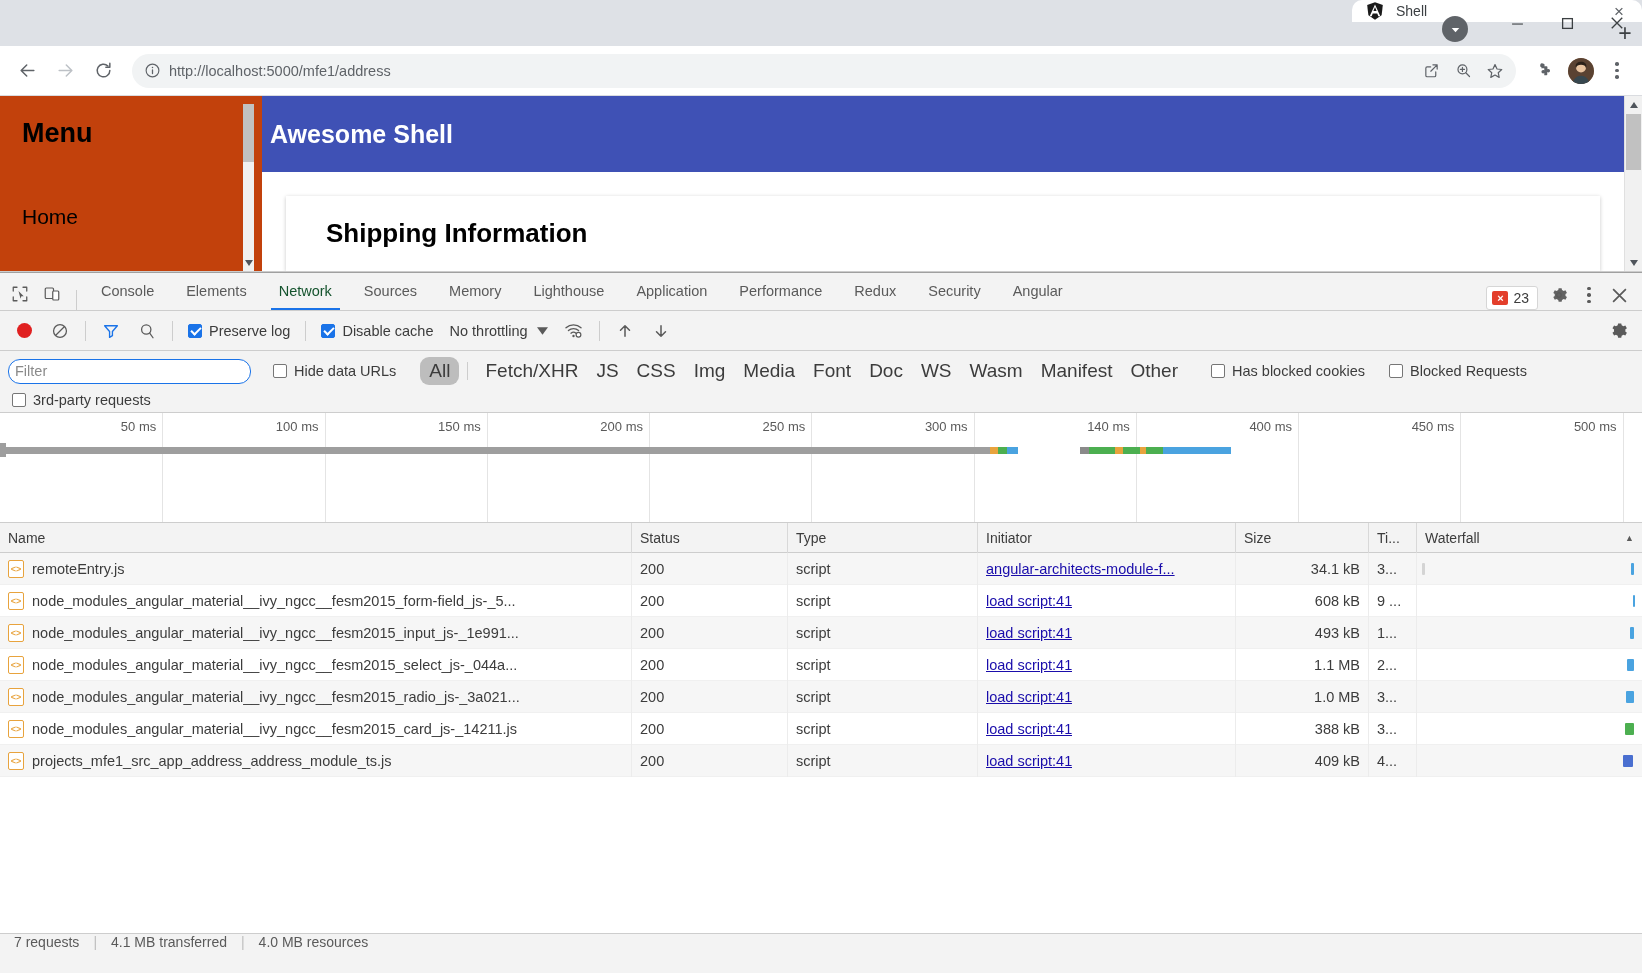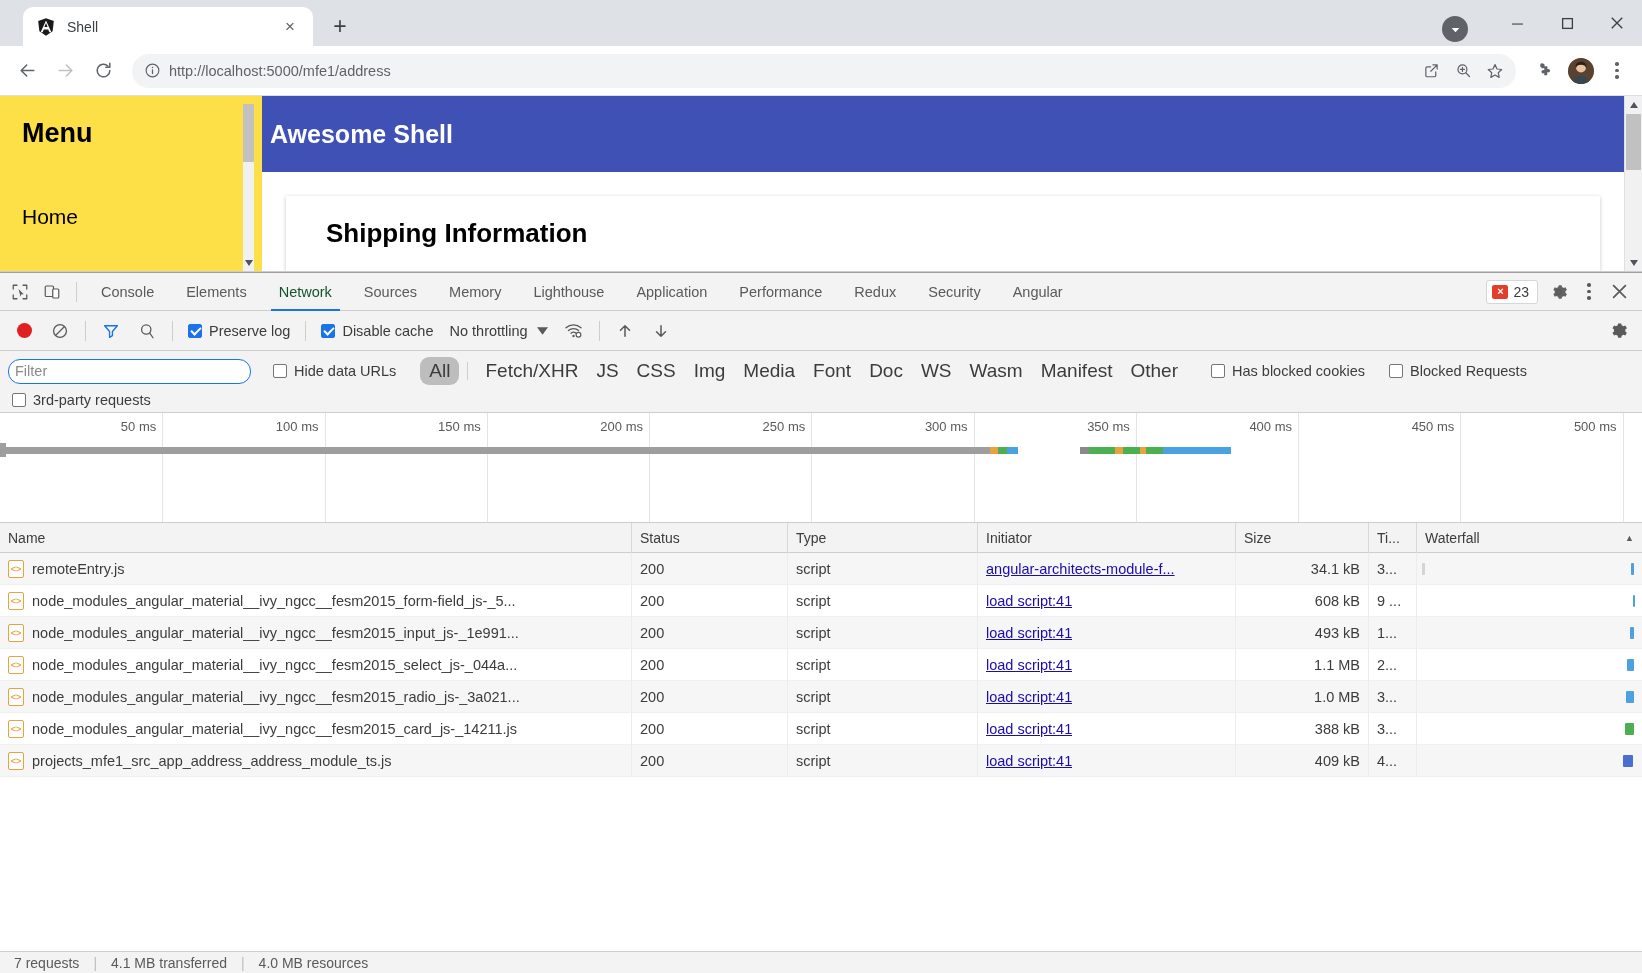--- a/index.html
+++ b/index.html
@@ -7,21 +7,21 @@
   body {
     width:1642px; height:973px;
     font-family:"Liberation Sans", sans-serif;
     font-size:13px; color:#202124;
     background:#fff; overflow:hidden;
   }
 
   
   .browser { width:1642px; height:973px; display:flex; flex-direction:column; background:#dee1e6; }
 
-  .tabstrip { height:46px; background:#dee1e6; display:flex; align-items:flex-end; padding-left:23px; position:relative; }
+  .tabstrip { height:46px; background:#dee1e6; display:flex; align-items:flex-end; padding-left:10px; position:relative;flex-direction:column; }
   .tab {
     width:290px; height:39px; background:#fff; border-radius:10px 10px 0 0;
     display:flex; align-items:center; padding:0 12px; gap:10px; position:relative;
   }
   .tab-favicon { width:22px; height:22px; flex:0 0 22px; display:flex; align-items:center; justify-content:center; }
   .tab-title { flex:1; font-size:14px; color:#3c4043; white-space:nowrap; overflow:hidden; text-overflow:ellipsis; }
   .tab-close { width:22px; height:22px; display:flex; align-items:center; justify-content:center; color:#5f6368; font-size:17px; line-height:1; border-radius:50%; }
   .newtab { width:34px; height:34px; margin:0 0 3px 10px; display:flex; align-items:center; justify-content:center; color:#3c4043; font-size:23px; line-height:1; }
 
   .wincontrols { position:absolute; right:0; top:0; height:46px; display:flex; align-items:center; }
@@ -38,42 +38,42 @@
   .omnibox-url { flex:1; font-size:14.5px; color:#5f6368; white-space:nowrap; overflow:hidden; }
   .omni-right { display:flex; align-items:center; gap:2px; }
   .ob-icon { width:30px; height:30px; border-radius:50%; display:flex; align-items:center; justify-content:center; color:#5f6368; }
   .ext-icon { width:32px; height:32px; display:flex; align-items:center; justify-content:center; color:#5f6368; }
   .avatar { width:26px; height:26px; border-radius:50%; overflow:hidden; margin:0 4px; background:#8a6b52; display:block; }
   .menu-dots { width:30px; height:34px; display:flex; flex-direction:column; align-items:center; justify-content:center; gap:3px; }
   .menu-dots i { width:3.5px; height:3.5px; border-radius:50%; background:#5f6368; display:block; }
 
   
   .viewport { height:176px; background:#fff; display:flex; position:relative; overflow:hidden; border-bottom:1px solid #ccc; }
-  .page-sidebar { width:262px; flex:0 0 262px; background:#fde047; padding:22px 0 0 22px; position:relative; }
+  .page-sidebar { width:262px; flex:0 0 262px; background:#c2410c; padding:22px 0 0 22px; position:relative; }
   .page-sidebar h2 { margin:0; font-size:27px; font-weight:700; color:#000; }
   .page-sidebar .menu-link { margin-top:56px; font-size:21px; color:#000; }
   .inner-scroll { position:absolute; right:8px; top:8px; width:11px; bottom:0; }
   .inner-scroll .track { position:absolute; top:0; bottom:16px; left:0; width:11px; background:#f1f1f1; }
   .inner-scroll .thumb { position:absolute; top:0; left:0; width:11px; height:58px; background:#c1c1c1; }
   .inner-scroll .arrow { position:absolute; bottom:0; left:0; width:11px; height:16px; background:#f1f1f1; display:flex; align-items:center; justify-content:center; }
   .page-main { flex:1; background:#fff; position:relative; }
   .app-header { height:76px; background:#3f51b5; display:flex; align-items:center; padding:0 8px; }
   .app-header .title { color:#fff; font-size:25px; font-weight:600; }
   .card-area { padding:24px 24px 0 24px; }
   .card { background:#fff; box-shadow:0 1px 4px rgba(0,0,0,.22); padding:22px 40px; }
   .card h3 { margin:0; font-size:26px; font-weight:600; color:#000; }
   .page-scrollbar { width:18px; flex:0 0 18px; background:#f1f1f1; position:relative; border-left:1px solid #e0e0e0; }
   .page-scrollbar .up, .page-scrollbar .down { position:absolute; left:0; width:17px; height:17px; display:flex; align-items:center; justify-content:center; color:#50555c; font-size:9px; }
   .page-scrollbar .up { top:0; } .page-scrollbar .down { bottom:0; }
   .page-scrollbar .pthumb { position:absolute; left:1px; top:18px; width:15px; height:56px; background:#c1c1c1; }
 
   
   .devtools { flex:1; display:flex; flex-direction:column; background:#fff; border-top:1px solid #a0a0a0; min-height:0; }
 
-  .dt-tabbar { height:38px; background:#f3f3f3; border-bottom:1px solid #cdcdcd; display:flex; align-items:center; padding:0 4px; }
+  .dt-tabbar { height:38px; background:#f3f3f3; border-bottom:1px solid #cdcdcd; display:flex; align-items:flex-end; padding:0 4px; }
   .dt-tool { width:32px; height:32px; display:flex; align-items:center; justify-content:center; color:#5a5a5a; }
   .dt-sep { width:1px; height:20px; background:#cdcdcd; margin:0 8px; }
   .dt-tabs { display:flex; align-items:stretch; height:38px; flex:1; }
   .dt-tab {
     padding:0 16px; height:38px; display:flex; align-items:center; justify-content:center;
     font-size:14.5px; color:#5a5a5a; white-space:nowrap; position:relative;
   }
   .dt-tab.active { color:#14532d; }
   .dt-tab.active::after { content:""; position:absolute; left:8px; right:8px; bottom:0; height:2px; background:#1a73e8; }
   .err-badge {
@@ -138,21 +138,21 @@
   .c-wf { flex:1; position:relative; border-right:none !important; }
   .js-icon {
     width:16px; height:18px; flex:0 0 16px; border:1.5px solid #e8a33d; border-radius:2px; background:#fff;
     display:flex; align-items:center; justify-content:center; font-size:9px; color:#e8a33d; font-weight:700;
   }
   .name-txt { overflow:hidden; text-overflow:ellipsis; white-space:nowrap; }
   .init-link { color:#1a0dab; text-decoration:underline; overflow:hidden; text-overflow:ellipsis; white-space:nowrap; }
   .wf-bar { position:absolute; top:10px; height:12px; border-radius:1px; }
   .sort-caret { margin-left:auto; font-size:9px; color:#5a5a5a; }
 
-  .nt-foot { height:22px; border-top:1px solid #cdcdcd; background:#f3f3f3; display:flex; align-items:center; padding:0 14px; gap:14px; font-size:14px; color:#5a5a5a; }
+  .nt-foot { height:40px; border-top:1px solid #cdcdcd; background:#f3f3f3; display:flex; align-items:flex-start; padding:0 14px; gap:14px; font-size:14px; color:#5a5a5a; }
   .foot-sep { color:#bdbdbd; }
 </style>
 </head>
 <body>
 
 <div class="browser">
 
   <div class="tabstrip">
     <div class="tab">
       <span class="tab-favicon">
@@ -464,21 +464,21 @@
           <div class="ov-label" style="left: 19.7628%;">100 ms</div>
           <div class="ov-tick" style="left: 29.6443%;"></div>
           <div class="ov-label" style="left: 29.6443%;">150 ms</div>
           <div class="ov-tick" style="left: 39.5257%;"></div>
           <div class="ov-label" style="left: 39.5257%;">200 ms</div>
           <div class="ov-tick" style="left: 49.4071%;"></div>
           <div class="ov-label" style="left: 49.4071%;">250 ms</div>
           <div class="ov-tick" style="left: 59.2885%;"></div>
           <div class="ov-label" style="left: 59.2885%;">300 ms</div>
           <div class="ov-tick" style="left: 69.17%;"></div>
-          <div class="ov-label" style="left: 69.17%;">350 ms</div>
+          <div class="ov-label" style="left: 69.17%;">140 ms</div>
           <div class="ov-tick" style="left: 79.0514%;"></div>
           <div class="ov-label" style="left: 79.0514%;">400 ms</div>
           <div class="ov-tick" style="left: 88.9328%;"></div>
           <div class="ov-label" style="left: 88.9328%;">450 ms</div>
           <div class="ov-tick" style="left: 98.8142%;"></div>
           <div class="ov-label" style="left: 98.8142%;">500 ms</div>
         </div>
       <div class="ov-bars" id="ov-bars">
           <div class="seg" style="left: 0.3%; width: 60%; background: rgb(158, 158, 158);"></div>
           <div class="seg" style="left: 60.3%; width: 0.5%; background: rgb(232, 163, 61);"></div>

